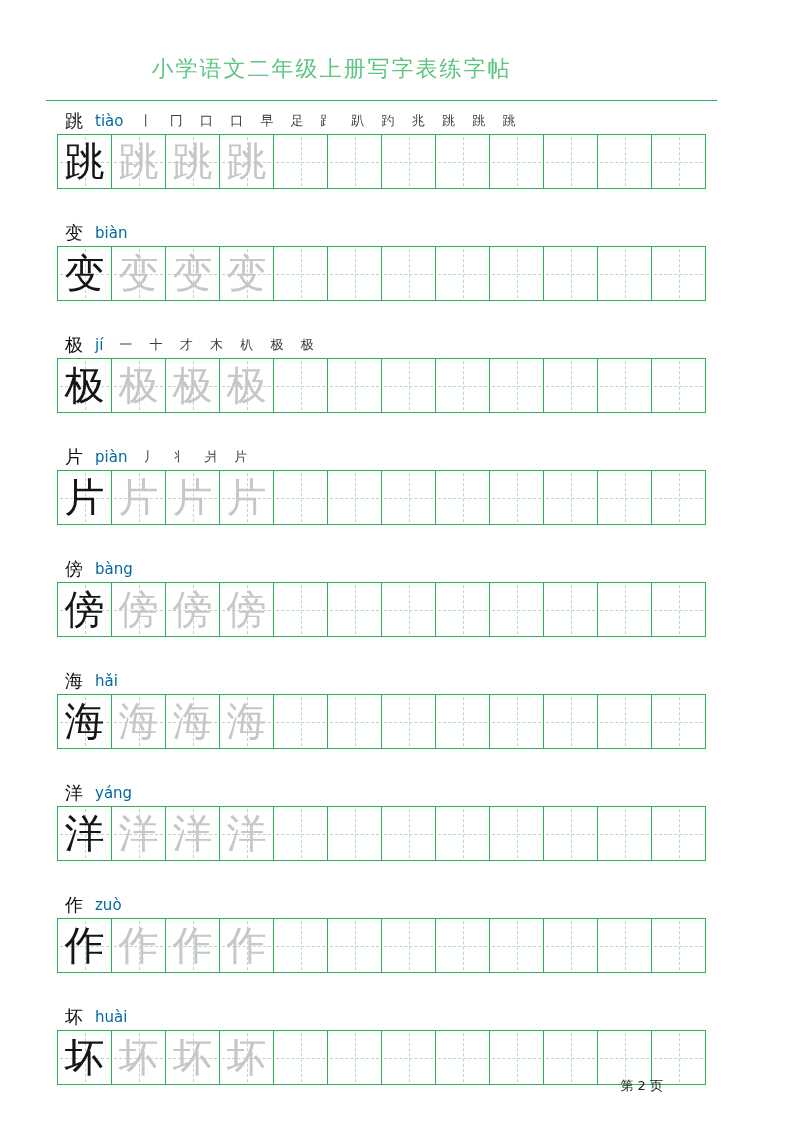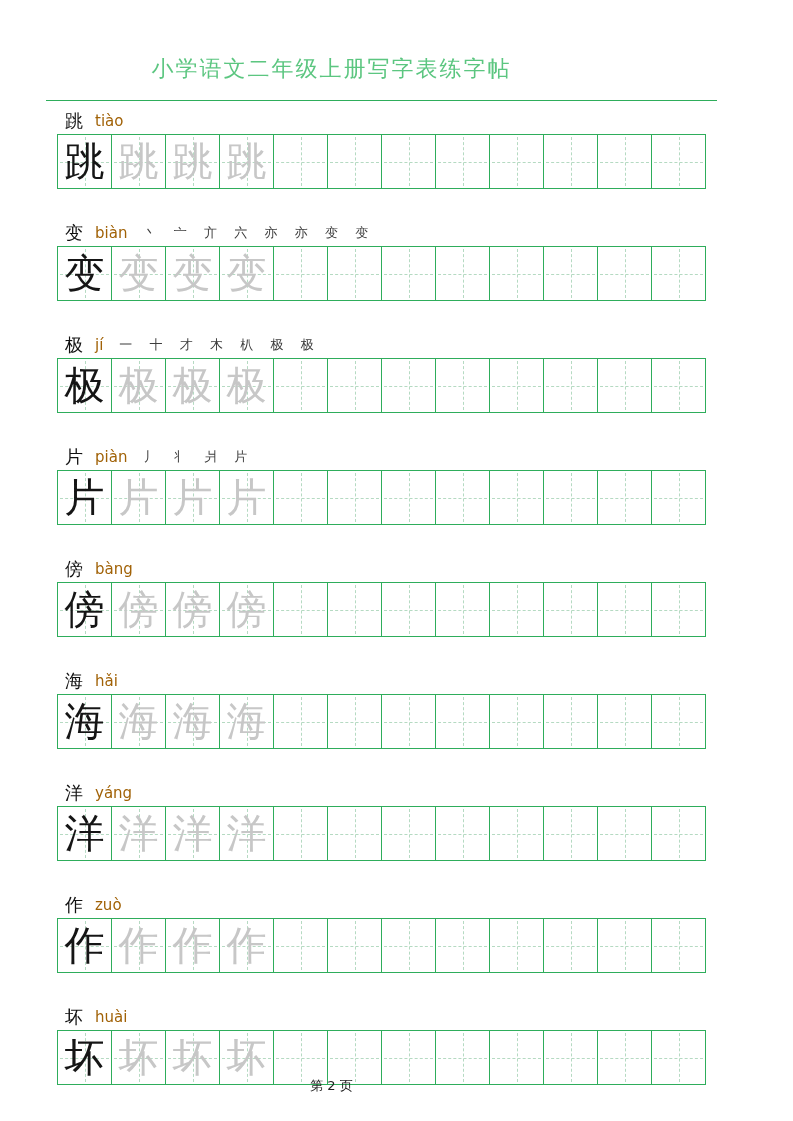--- a/index.html
+++ b/index.html
@@ -35,21 +35,21 @@
     padding-left:8px;
     margin-top:6px;
   }
   .hz {
     font-size:18px;
     font-family:"Liberation Serif","DejaVu Serif",serif;
     color:#111;
   }
   .py {
     font-size:15px;
-    color:#a16207;
+    color:#0369a1;
     margin-left:12px;
   }
   .so {
     font-size:13px;
     color:#3c3c3c;
     margin-left:16px;
     letter-spacing:7px;
     font-family:"Liberation Serif","DejaVu Serif",serif;
     white-space:nowrap;
   }
@@ -79,37 +79,38 @@
   }
   .glyph.ink    { color:#151515; }
   .glyph.traced { color:#c7c7c7; }
 
   .row-gap { height:24px; }
 
   .footer {
     position:absolute;
     left:0; right:0;
     bottom:26px;
-    text-align:center;
+    text-align:right;
     font-size:13px;
     color:#222222;
   }
 </style>
 </head>
 <body>
 
 <div class="page">
   <div class="title">小学语文二年级上册写字表练字帖</div>
   <div class="rule"></div>
 
   <div class="content">
   <section class="word-row">
     <div class="row-header">
       <span class="hz">跳</span>
       <span class="py">tiào</span>
+      <span class="so">丨 冂 口 口 早 足 ⻊ 趴 趵 兆 跳 跳 跳</span>
     </div>
     <div class="grid">
   <div class="cell">
     <span class="gv"></span>
     <span class="gh"></span>
     <span class="glyph ink">跳</span>
   </div>
 
   <div class="cell">
     <span class="gv"></span>
@@ -177,21 +178,20 @@
     <span class="glyph"></span>
   </div>
 </div>
     <div class="row-gap"></div>
   </section>
 
   <section class="word-row">
     <div class="row-header">
       <span class="hz">变</span>
       <span class="py">biàn</span>
-      <span class="so">丶 亠 亣 六 亦 亦 变 变</span>
     </div>
     <div class="grid">
   <div class="cell">
     <span class="gv"></span>
     <span class="gh"></span>
     <span class="glyph ink">变</span>
   </div>
 
   <div class="cell">
     <span class="gv"></span>

